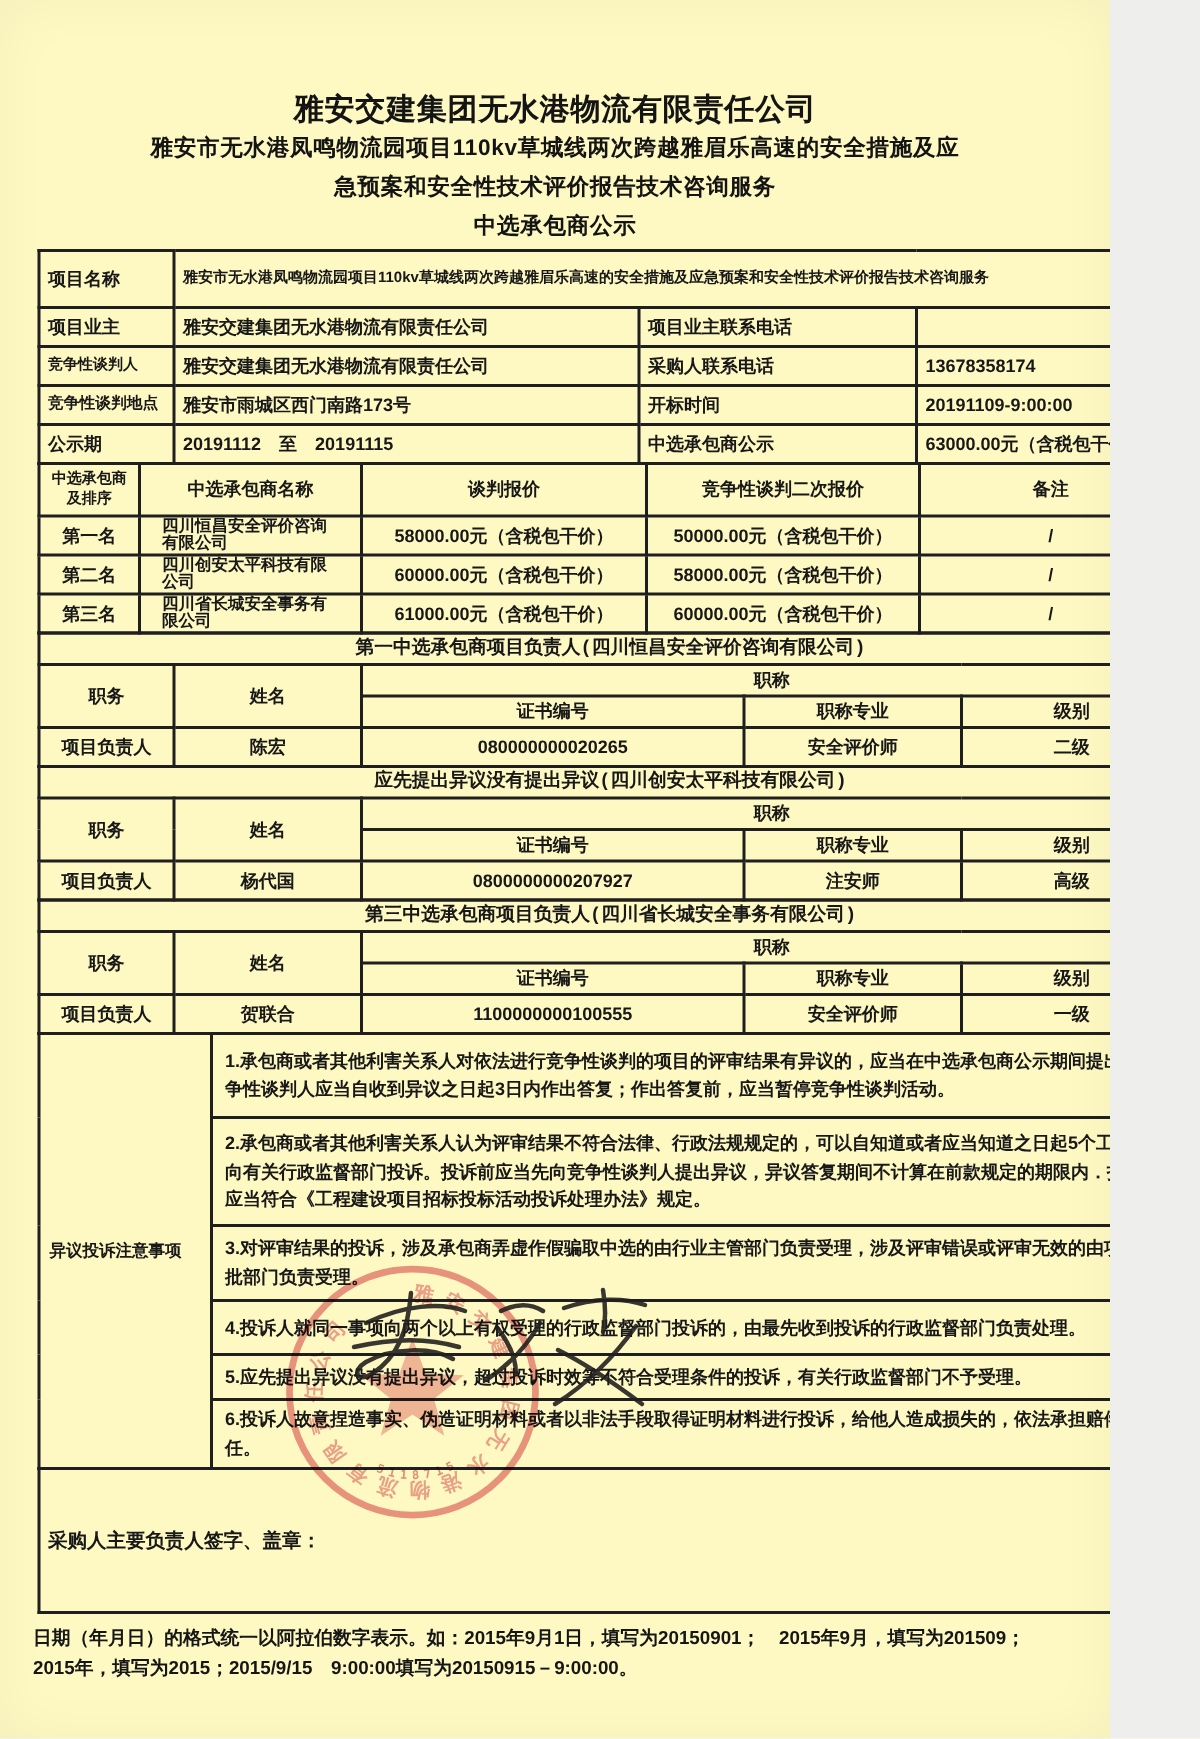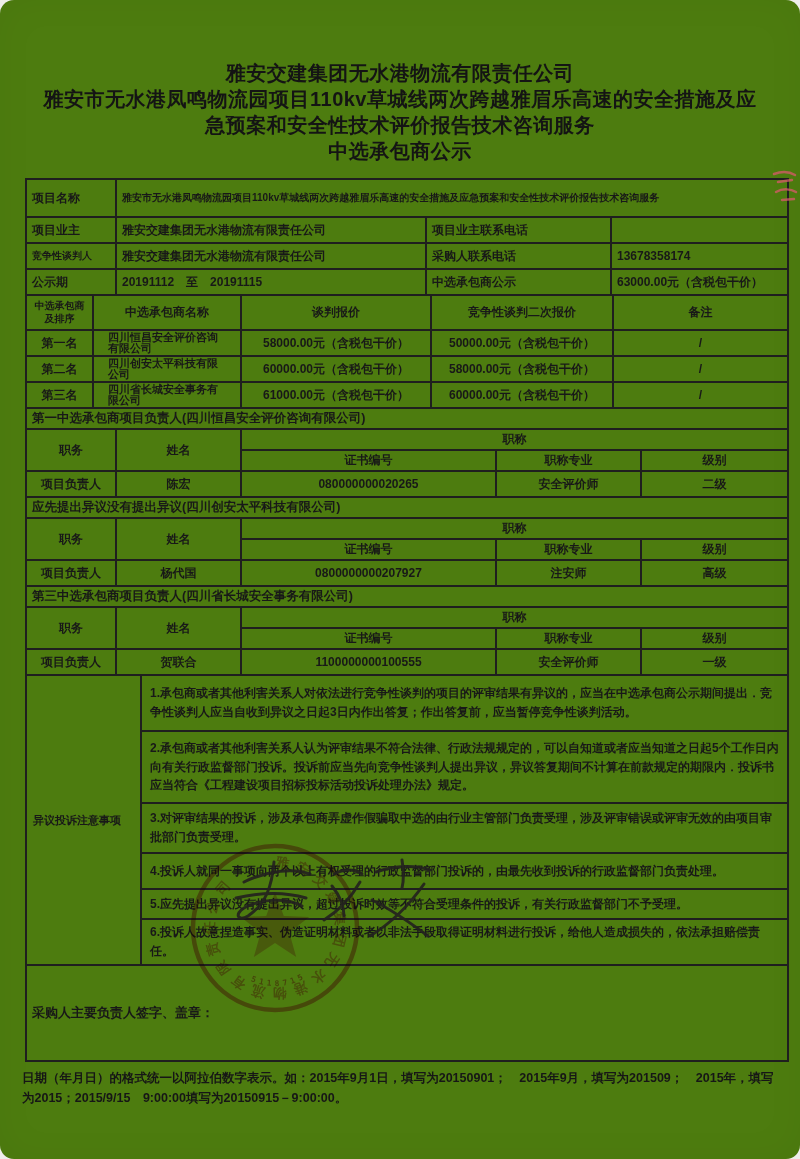--- a/index.html
+++ b/index.html
@@ -2,48 +2,47 @@
 <html><head>
 <meta charset="utf-8">
 <style>
   html,body{margin:0;padding:0;}
   body{
     width:800px;height:1159px;
     background:#eeeeec;
     font-family:"Liberation Sans","DejaVu Sans",sans-serif;
   }
   .sheet{
-    position:relative;width:800px;height:1159px;
-    background:#4d7c0f;color:#1c1c1c;overflow:hidden;
+    position:relative;width:740px;height:1159px;
+    background:#fef9c3;color:#1c1c1c;overflow:hidden;
     box-shadow:inset 0 0 40px rgba(0,0,0,0.04);
-    border-radius:14px;
   }
   .titles{padding-top:60px;text-align:center;font-weight:700;color:#141414;}
-  .t-line{font-size:20px;line-height:26px;letter-spacing:0.5px;}
+  .t-line{font-size:15px;line-height:26px;letter-spacing:0.5px;}
   .t-line.first{font-size:20px;}
   table{
     border-collapse:collapse;table-layout:fixed;
     margin-left:25px;width:762px;background:transparent;
   }
   table.follow{margin-top:-2px;}
   td{
     border:2px solid #1f1f1f;
     font-size:12px;font-weight:700;color:#181818;
     padding:1px 5px;overflow:hidden;vertical-align:middle;
     line-height:1.25;
   }
   .c{text-align:center;}
   .small{font-size:10px;}
   .tA .row-name td{height:34px;}
   .tA .row-info td{height:22px;}
   .tA td.val{font-weight:700;}
   .tB .hrow td{height:31px;}
   .tB .drow td{height:22px;}
   .tB td.name{font-size:11px;line-height:11px;padding:1px 14px;}
-  .tC .sec td{height:17px;text-align:left;font-size:12.5px;}
+  .tC .sec td{height:17px;text-align:center;font-size:12.5px;font-family:Liberation Mono, monospace;}
   .tC .h1 td{height:17px;}
   .tC .h2 td{height:17px;}
   .tC .d td{height:22px;}
   .tD td.obj-label{font-size:11px;line-height:1.5;padding:4px 6px;vertical-align:middle;}
   .tD td.item{font-size:12px;line-height:1.55;padding:3px 8px;vertical-align:middle;}
   .tD tr.i1 td{height:48px;}
   .tD tr.i2 td{height:64px;}
   .tD tr.i3 td{height:42px;}
   .tD tr.i4 td{height:28px;}
   .tD tr.i5 td{height:22px;}
@@ -62,21 +61,21 @@
 
 <div class="sheet">
 
   <div class="titles">
     <div class="t-line first">雅安交建集团无水港物流有限责任公司</div>
     <div class="t-line">雅安市无水港凤鸣物流园项目110kv草城线两次跨越雅眉乐高速的安全措施及应</div>
     <div class="t-line">急预案和安全性技术评价报告技术咨询服务</div>
     <div class="t-line">中选承包商公示</div>
   </div>
 
-  <table class="tA" style="margin-top:14px;">
+  <table class="tA" style="margin-top:2px;">
     <colgroup>
         <col style="width:90px">
         <col style="width:310px">
         <col style="width:185px">
         <col style="width:177px">
       </colgroup>
     <tbody>
         <tr class="row-name">
       <td>项目名称</td>
       <td colspan="3" class="small">雅安市无水港凤鸣物流园项目110kv草城线两次跨越雅眉乐高速的安全措施及应急预案和安全性技术评价报告技术咨询服务</td>
@@ -85,20 +84,26 @@
       <td>项目业主</td>
       <td class="val">雅安交建集团无水港物流有限责任公司</td>
       <td>项目业主联系电话</td>
       <td></td>
     </tr>
     <tr class="row-info">
       <td class="small">竞争性谈判人</td>
       <td class="val">雅安交建集团无水港物流有限责任公司</td>
       <td>采购人联系电话</td>
       <td>13678358174</td>
+    </tr>
+    <tr class="row-info">
+      <td class="small" style="font-size:10.5px;">竞争性谈判地点</td>
+      <td class="val">雅安市雨城区西门南路173号</td>
+      <td>开标时间</td>
+      <td>20191109-9:00:00</td>
     </tr>
     <tr class="row-info">
       <td>公示期</td>
       <td class="val">20191112　至　20191115</td>
       <td>中选承包商公示</td>
       <td>63000.00元（含税包干价）</td>
     </tr>
   </tbody>
     </table>
 

